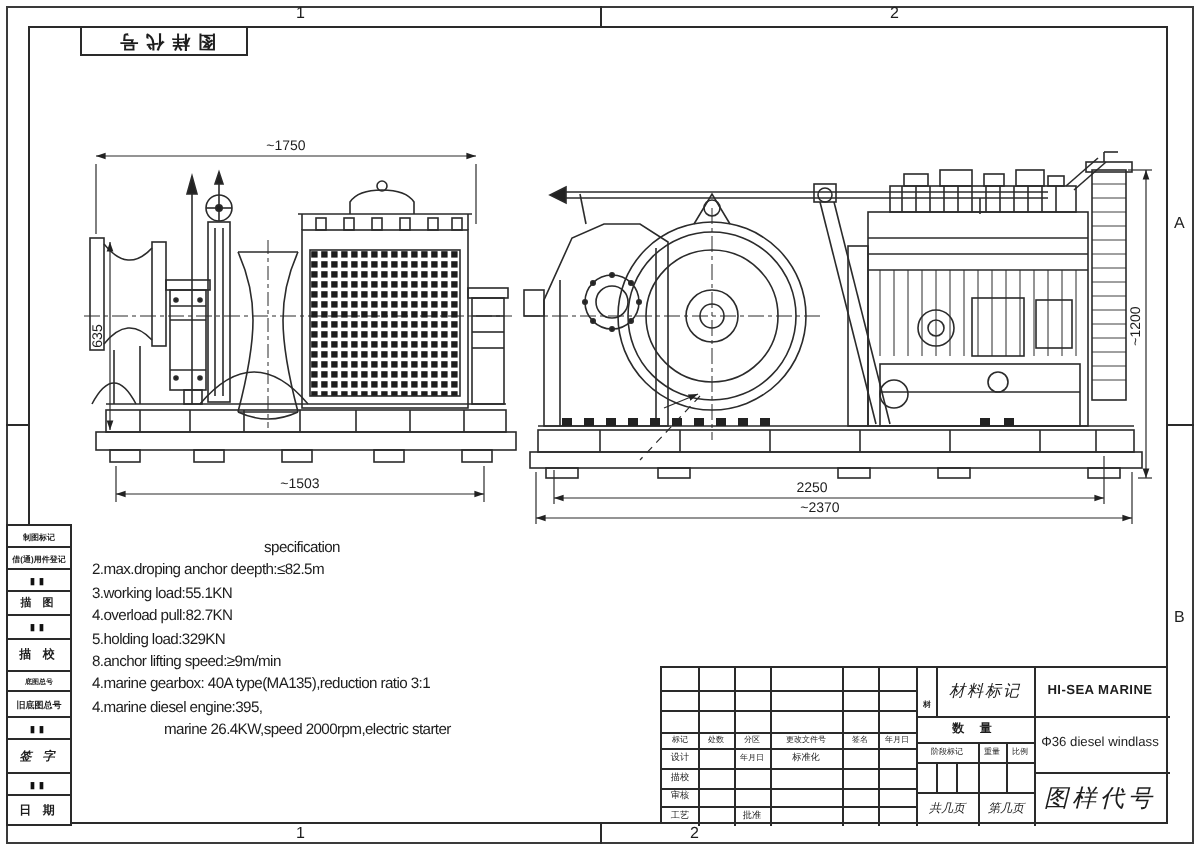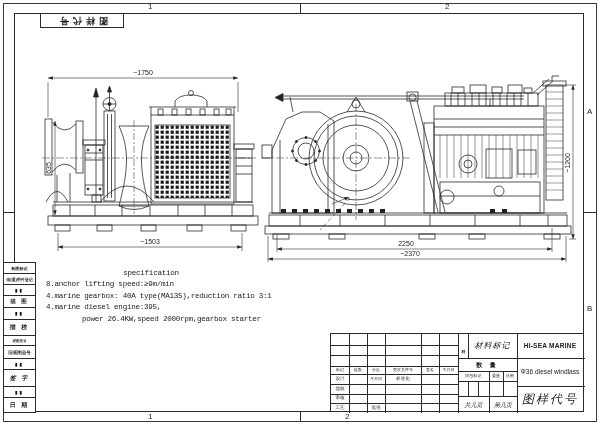--- a/index.html
+++ b/index.html
@@ -16,21 +16,21 @@
   
   .side-col{left:3px;top:262px;width:33px;border:1px solid #2a2a2a;background:#fff;}
   .side-row{border-bottom:1px solid #2a2a2a;display:flex;align-items:center;justify-content:center;
             text-align:center;overflow:hidden;font-weight:bold;}
   .side-row:last-child{border-bottom:none;}
   .fz35{font-size:3.5px;} .fz4{font-size:4px;} .fz45{font-size:4.5px;}
   .fz55{font-size:5.5px;letter-spacing:2px;} .fz6{font-size:6px;letter-spacing:2px;}
   .marks{font-size:4.5px;letter-spacing:2px;color:#111;}
   .script{font-family:Liberation Serif, serif;font-style:italic;}
   
-  .spec{left:46px;top:268px;width:252px;font-family:Liberation Mono, monospace;
+  .spec{left:46px;top:268px;width:252px;font-family:Liberation Sans, sans-serif;
         font-size:7.6px;line-height:11.4px;letter-spacing:-0.3px;white-space:nowrap;}
   .spec-title{text-align:center;width:210px;}
   .spec-cont{padding-left:36px;}
   
   .tb{left:330px;top:333px;width:254px;height:79px;border:1.3px solid #2a2a2a;background:#fff;}
   .vl,.hl{position:absolute;background:#2a2a2a;}
   .cell{position:absolute;display:flex;align-items:center;justify-content:center;
         text-align:center;overflow:hidden;line-height:1;}
   .tb-small{font-size:4px;} .tb-med{font-size:4.6px;}
   .company{font-size:6.6px;font-weight:bold;letter-spacing:0.2px;}
@@ -75,24 +75,28 @@
     <div class="side-row fz35" style="height:9px;">底图总号</div>
     <div class="side-row fz45" style="height:12px;">旧底图总号</div>
     <div class="side-row marks" style="height:10px;">▮▮</div>
     <div class="side-row fz6 script" style="height:16px;">签 字</div>
     <div class="side-row marks" style="height:10px;">▮▮</div>
     <div class="side-row fz6" style="height:14px;">日 期</div>
   </div>
 
   <div class="abs spec">
     <div class="spec-title">specification</div>
+    <div>2.max.droping anchor deepth:≤82.5m</div>
+    <div>3.working load:55.1KN</div>
+    <div>4.overload pull:82.7KN</div>
+    <div>5.holding load:329KN</div>
     <div>8.anchor lifting speed:≥9m/min</div>
     <div>4.marine gearbox: 40A type(MA135),reduction ratio 3:1</div>
     <div>4.marine diesel engine:395,</div>
-    <div class="spec-cont">power 26.4KW,speed 2000rpm,gearbox starter</div>
+    <div class="spec-cont">marine 26.4KW,speed 2000rpm,electric starter</div>
   </div>
 
   <svg class="abs" style="left:0;top:0;" width="600" height="425" viewBox="0 0 600 425">
     <defs>
       <pattern id="gp" width="5" height="5" patternUnits="userSpaceOnUse">
         <rect x="0.6" y="0.6" width="3.2" height="3.2" fill="#1c1c1c"></rect>
       </pattern>
       <marker id="ar" orient="auto-start-reverse" markerWidth="9" markerHeight="8" refX="8" refY="4">
         <path d="M0,1.2 8,4 0,6.8 Z" fill="#222"></path>
       </marker>

